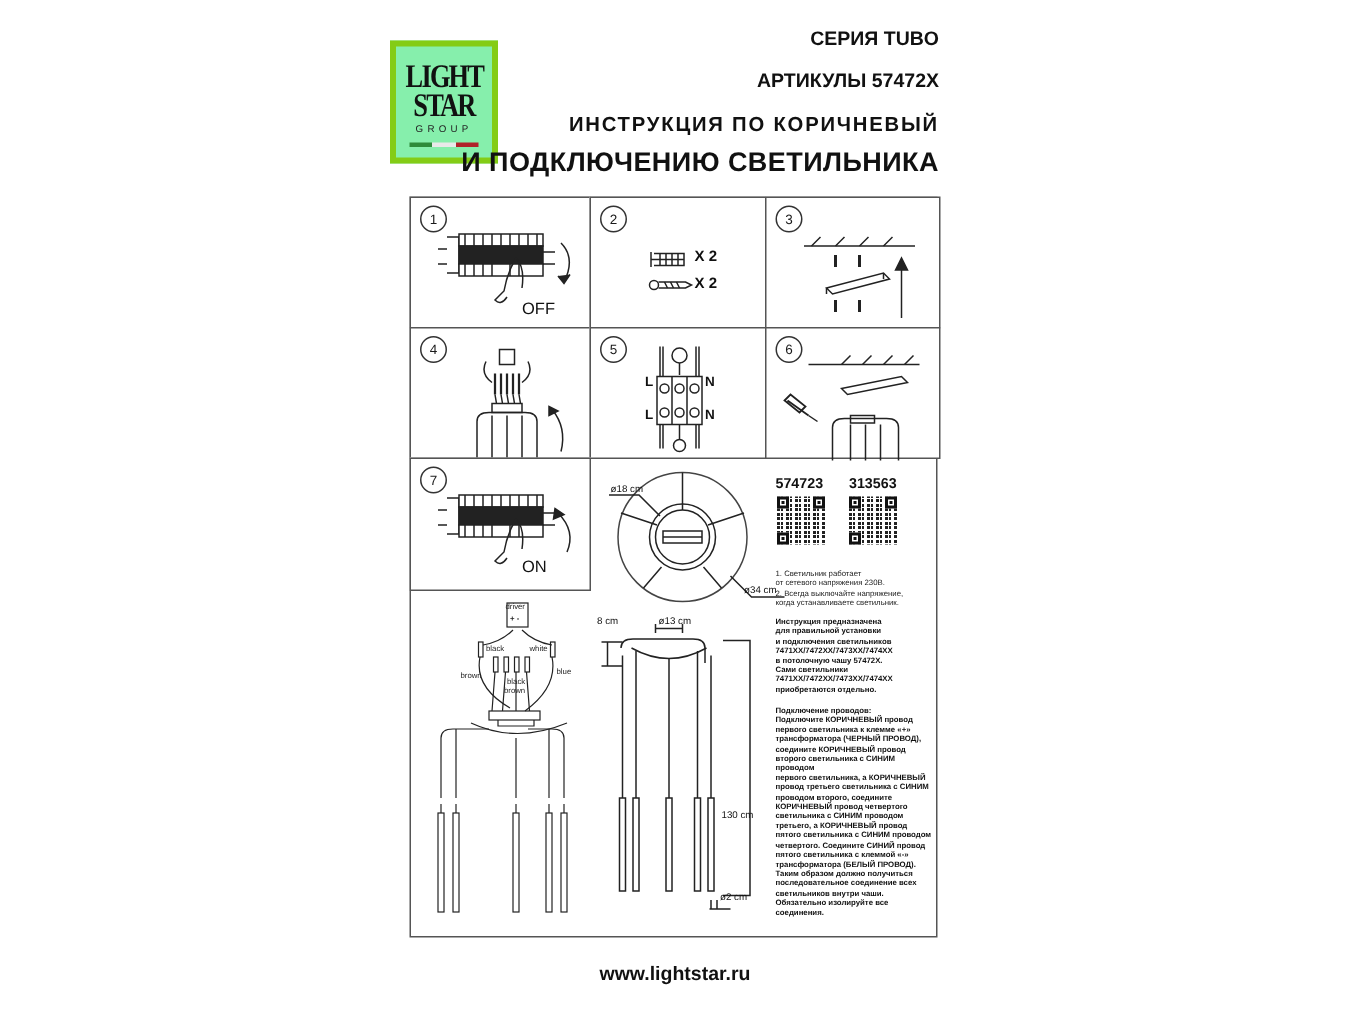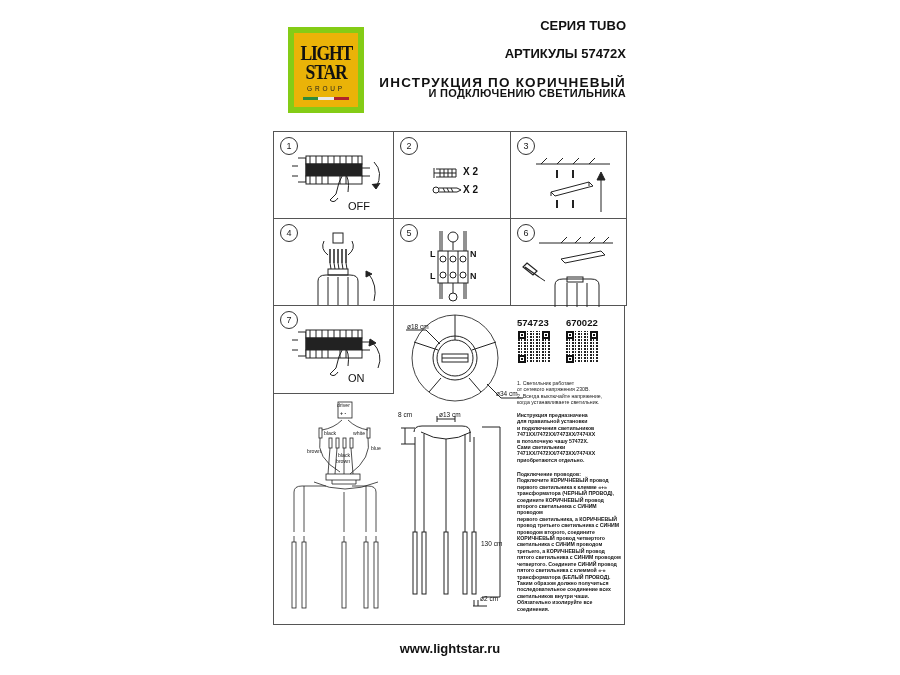--- a/index.html
+++ b/index.html
@@ -1,31 +1,31 @@
 <!DOCTYPE html>
 <html><head>
 <meta charset="utf-8">
 <style>
   html, body { margin: 0; padding: 0; background: #ffffff; }
   body { width: 900px; height: 675px; position: relative; overflow: hidden; font-family: "Liberation Sans", sans-serif; color: #1a1a1a; }
   .abs { position: absolute; }
   
-  .logo { left: 288px; top: 27px; width: 66px; width: 64px; height: 74px; border: 6px solid #84cc16; background: #eab308; }
+  .logo { left: 260px; top: 27px; width: 66px; width: 64px; height: 74px; border: 4px solid #84cc16; background: #86efac; }
   .logo .l1, .logo .l2 { position: absolute; left: 0; width: 100%; text-align: center; font-family: "Liberation Serif", serif; font-weight: bold; font-size: 22px; letter-spacing: -1.5px; line-height: 20px; color: #111; transform: scaleX(0.8); }
   .logo .l1 { top: 10px; }
   .logo .l2 { top: 29px; }
   .logo .l3 { position: absolute; left: 0; width: 100%; top: 52px; text-align: center; font-size: 6.5px; letter-spacing: 2.8px; color: #222; }
   .logo .flag { position: absolute; left: 9px; top: 64px; width: 46px; height: 3px; display: flex; }
   .logo .flag span { flex: 1; }
   
   .hdr { right: 274px; text-align: right; font-weight: bold; color: #111; }
   .series { top: 18px; font-size: 13px; }
   .articles { top: 46px; font-size: 13px; }
   .title1 { top: 75px; font-size: 13.5px; letter-spacing: 1.2px; }
-  .title2 { top: 87px; font-size: 11px; letter-spacing: 0.3px; }
+  .title2 { top: 98px; font-size: 18px; letter-spacing: 0.3px; }
   
   .frame { left: 273px; top: 131px; width: 352px; height: 494px; border: 1.5px solid #555; box-sizing: border-box; }
   .panel { position: absolute; border: 1.2px solid #555; box-sizing: border-box; background: #fff; }
   .step-num { position: absolute; left: 6px; top: 5px; width: 16px; height: 16px; border: 1px solid #333; border-radius: 50%; font-size: 9px; text-align: center; line-height: 16px; background: #fff; }
   svg { position: absolute; left: 0; top: 0; overflow: visible; }
   .lbl { position: absolute; font-size: 11px; color: #111; }
   .tiny { position: absolute; font-size: 5.2px; line-height: 6.4px; color: #222; }
   .tiny-b { font-weight: bold; color: #111; }
   .code { position: absolute; font-size: 9.5px; font-weight: bold; color: #111; }
   .qr { position: absolute; width: 32px; height: 32px; background:
@@ -252,21 +252,21 @@
   <div class="tiny" style="left:63px; top:270px;">driver</div>
   <div class="tiny" style="left:66px; top:278px; font-weight:bold;">+ -</div>
   <div class="tiny" style="left:50px; top:298px;">black</div>
   <div class="tiny" style="left:79px; top:298px;">white</div>
   <div class="tiny" style="left:33px; top:316px;">brown</div>
   <div class="tiny" style="left:97px; top:313px;">blue</div>
   <div class="tiny" style="left:64px; top:320px;">black</div>
   <div class="tiny" style="left:62px; top:326px;">brown</div>
 
   <div class="code" style="left:243px; top:185px;text-align:center;">574723</div>
-  <div class="code" style="left:292px; top:185px;">670022</div>
+  <div class="code" style="left:292px; top:185px;">313563</div>
   <div class="qr" style="left:244px; top:199px;">
     <div class="fp" style="left:0;top:0;"></div>
       <div class="fp" style="right:0;top:0;"></div>
       <div class="fp" style="left:0;bottom:0;"></div>
   </div>
   <div class="qr" style="left:292px; top:199px;">
     <div class="fp" style="left:0;top:0;"></div>
       <div class="fp" style="right:0;top:0;"></div>
       <div class="fp" style="left:0;bottom:0;"></div>
   </div>

